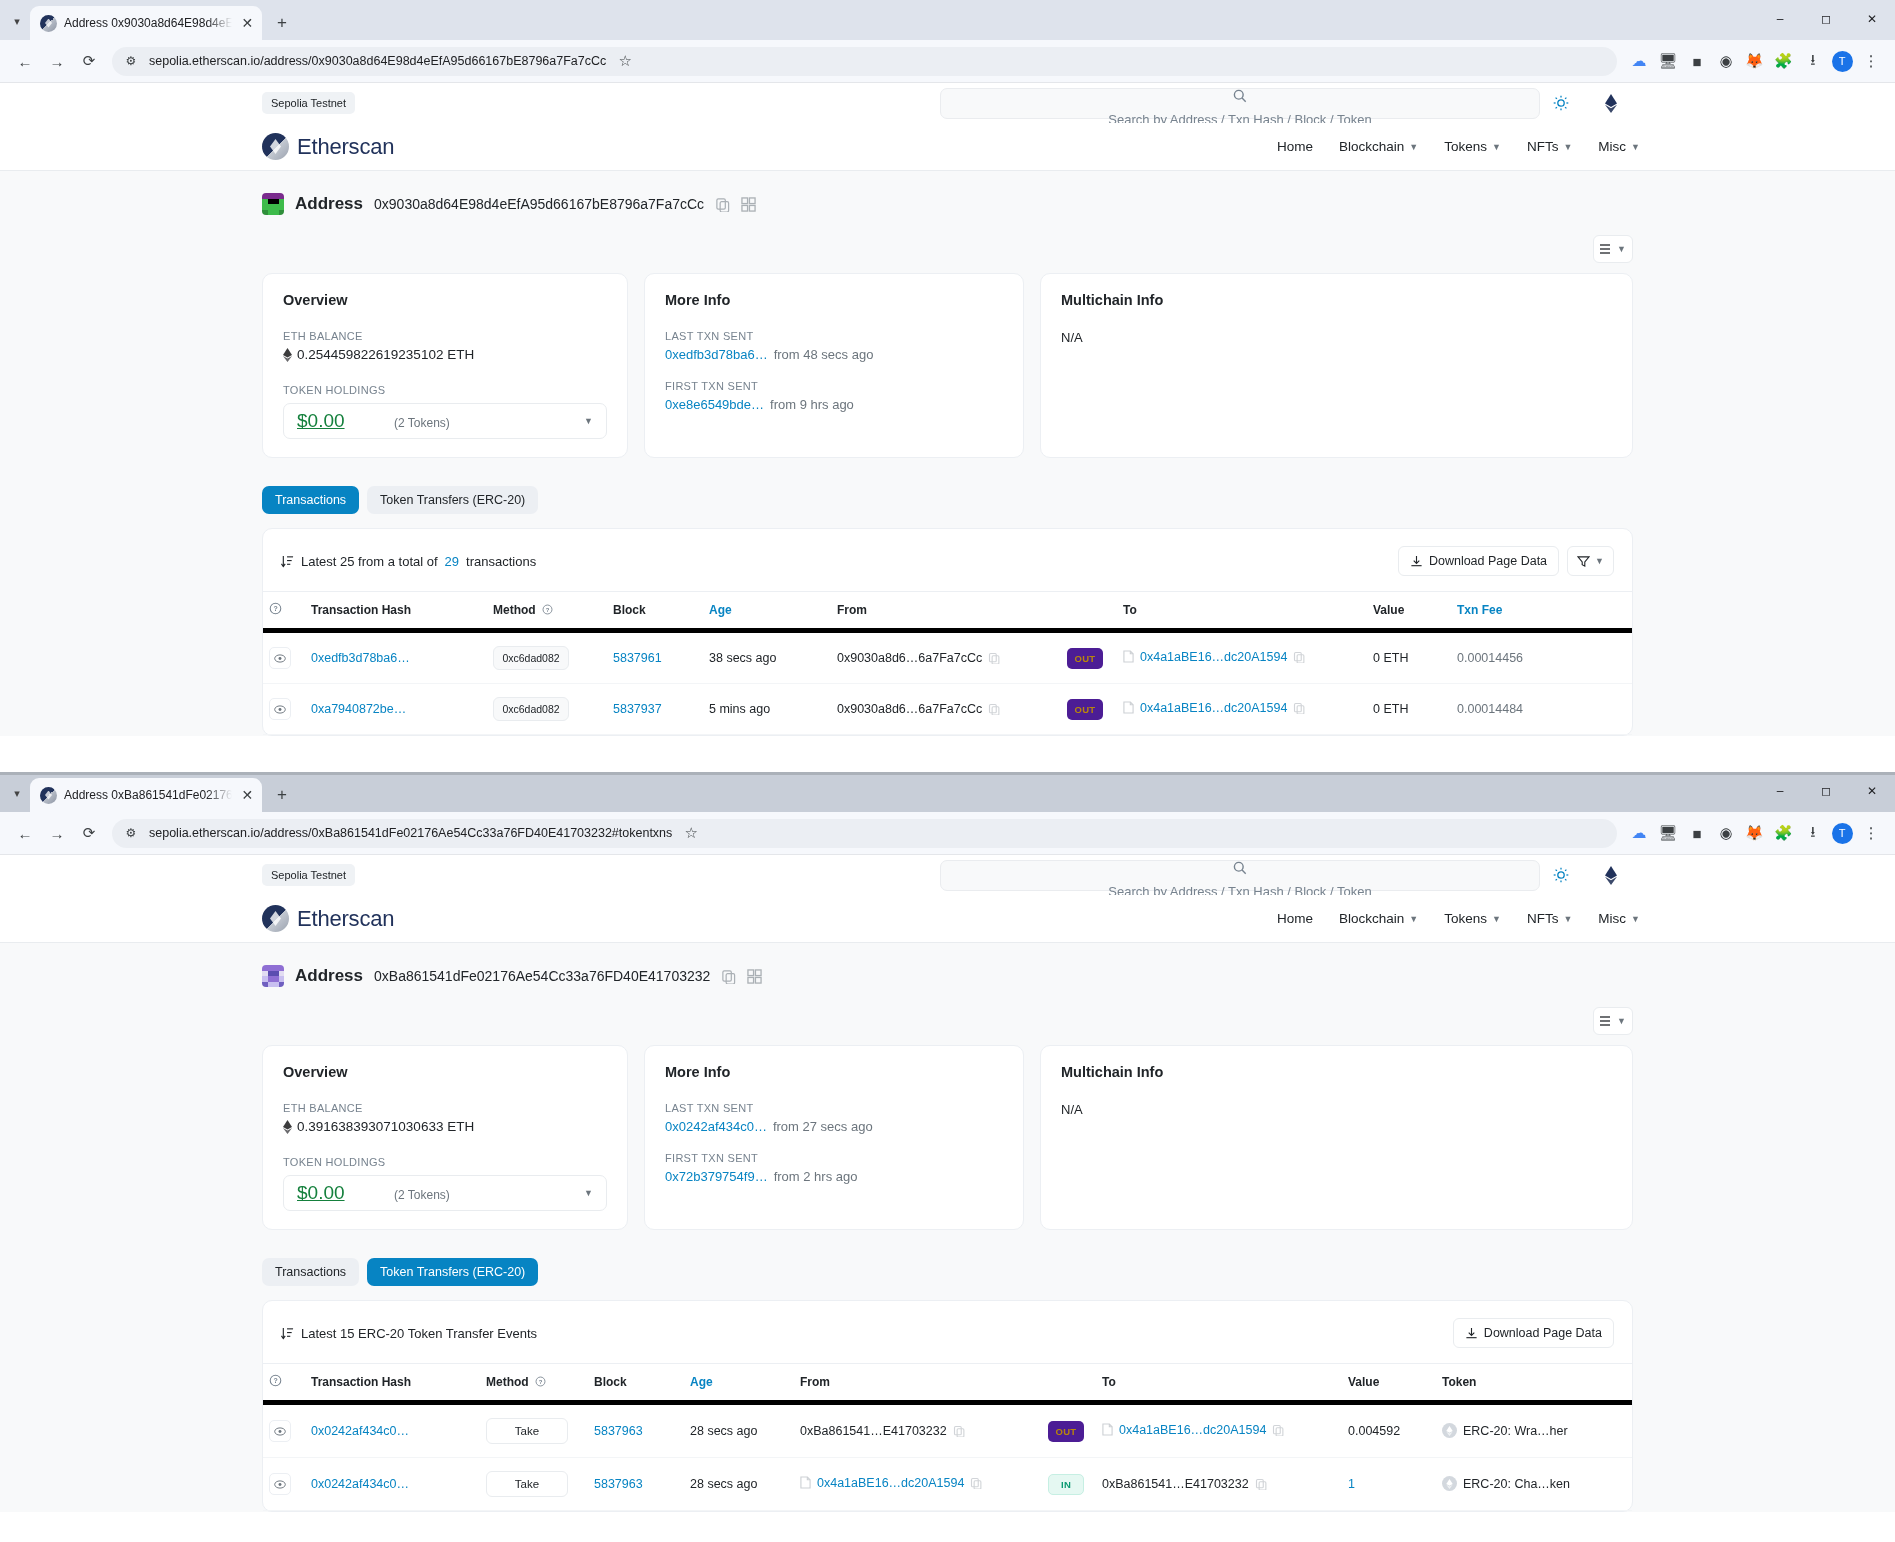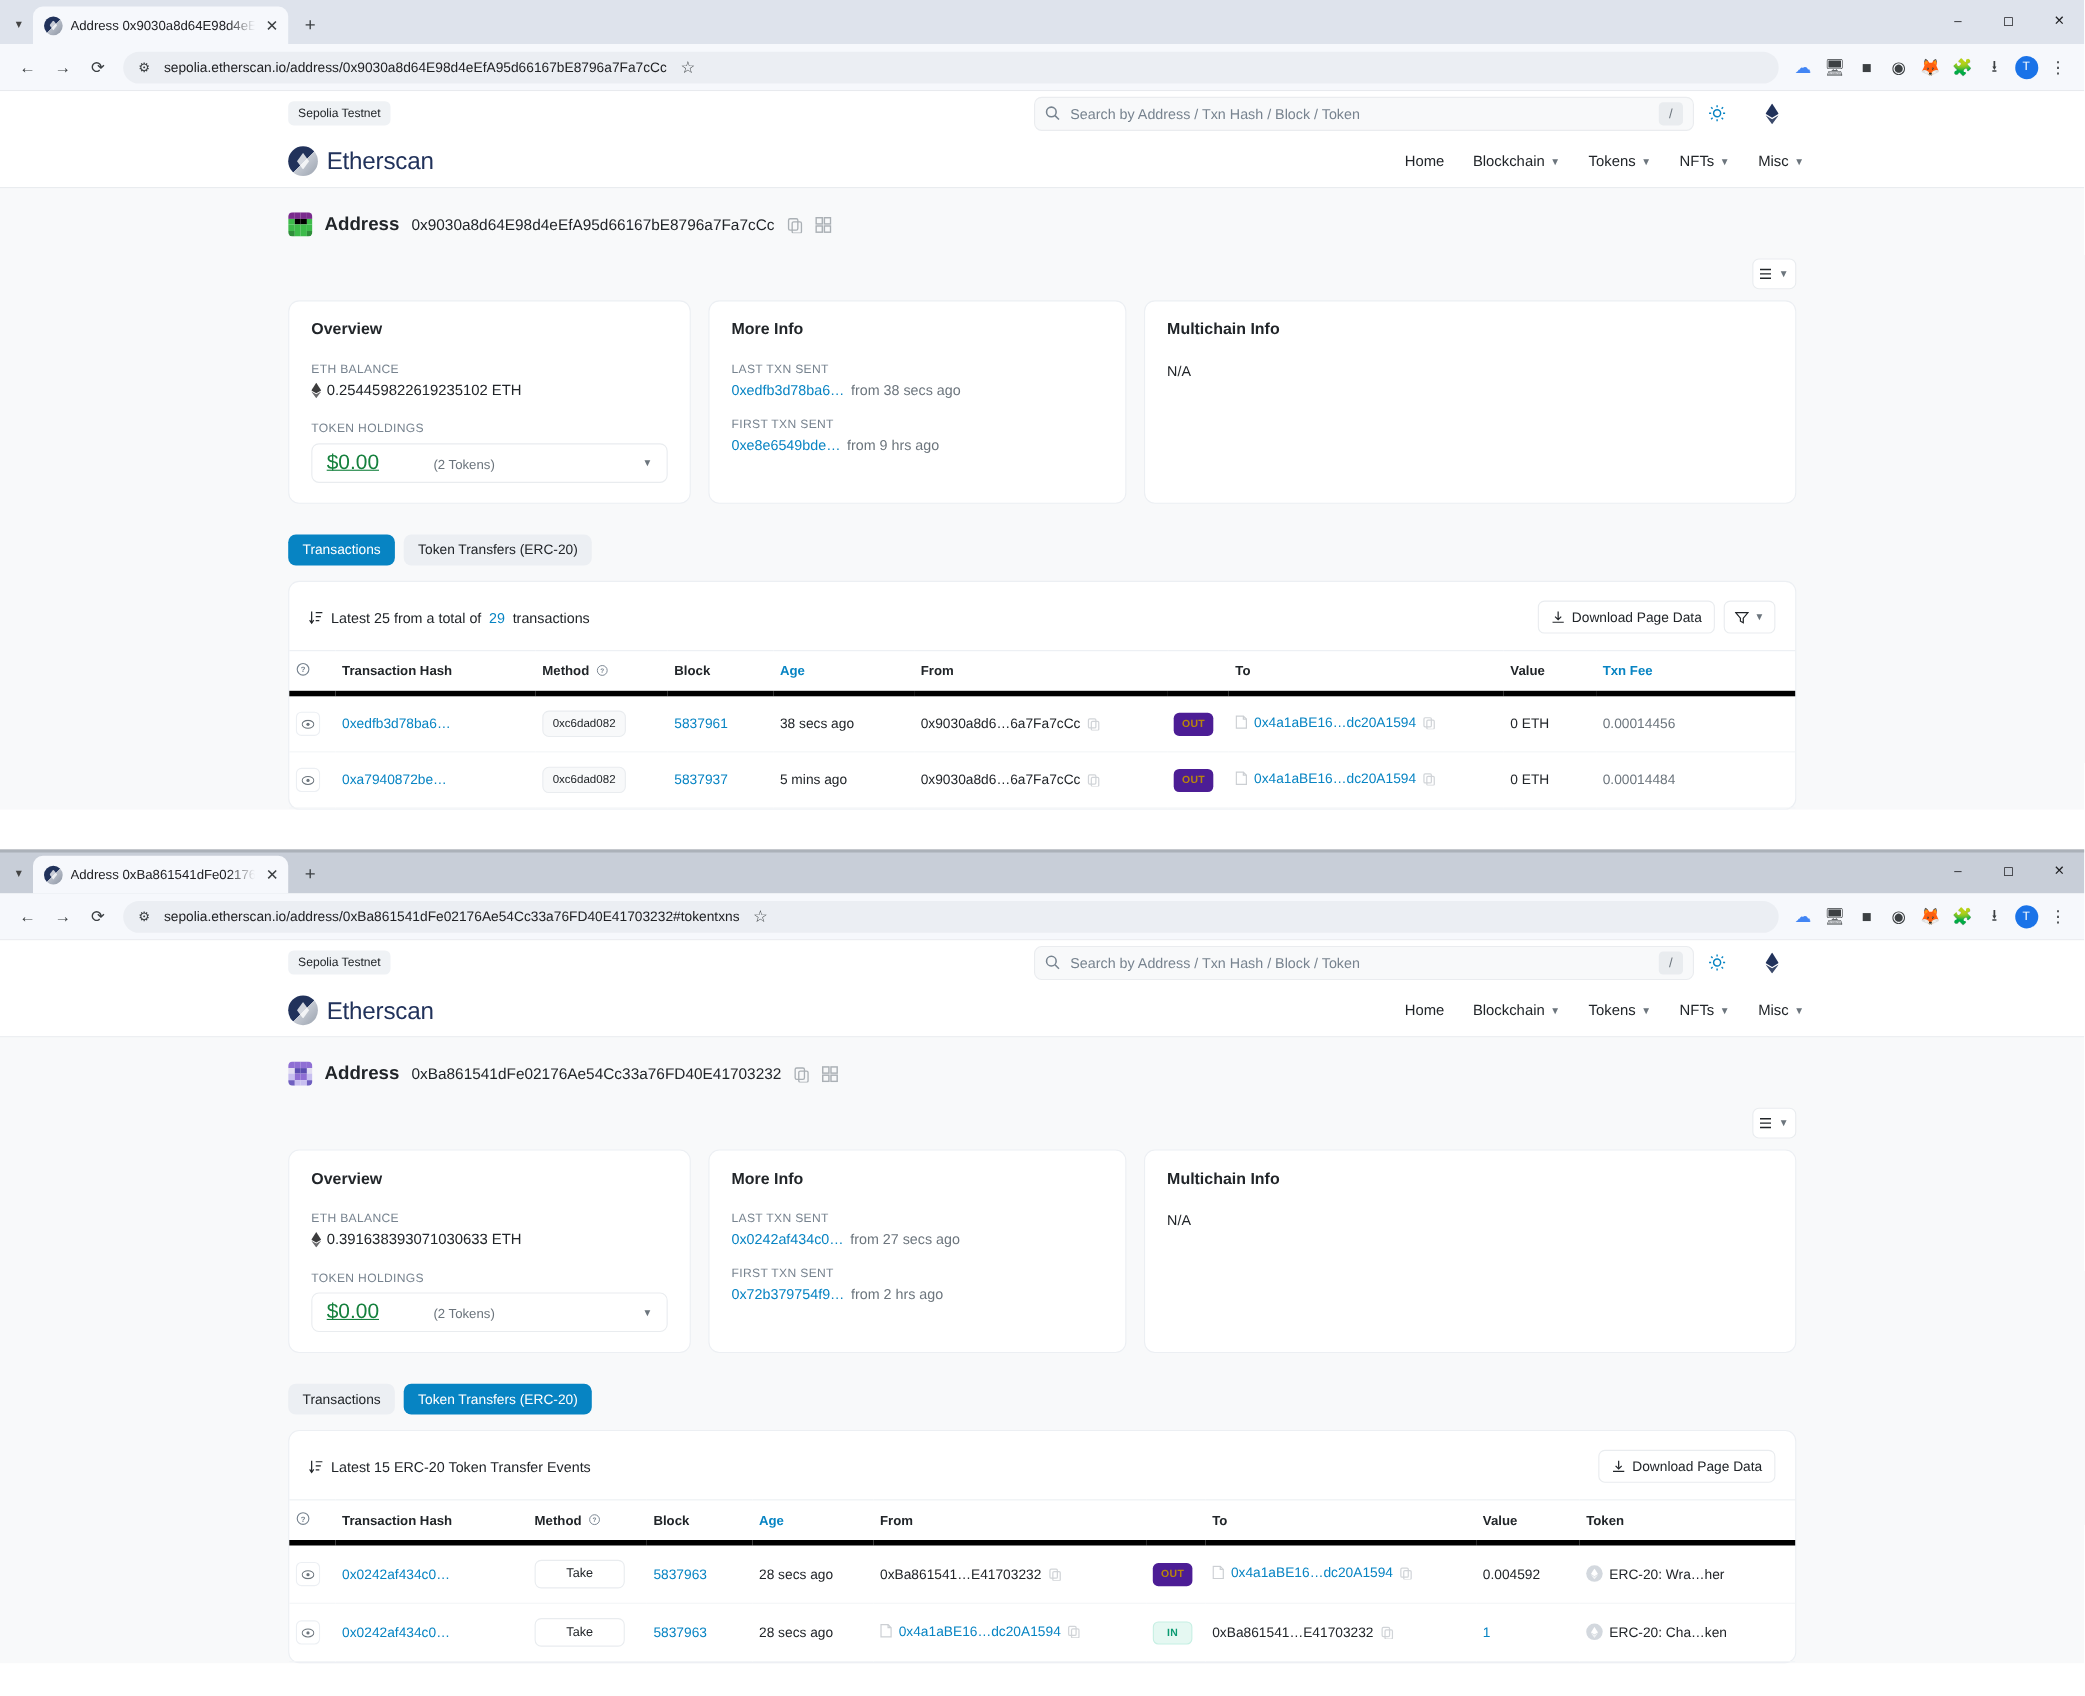--- a/index.html
+++ b/index.html
@@ -75,21 +75,21 @@
     height: 40px; background: #fff; display: flex; align-items: center;
     padding: 0 58px 0 58px; position: relative;
   }
   .testnet-badge {
     background: #eff2f5; border-radius: 5px; font-size: 11px; color: #212529;
     padding: 5px 9px; position: absolute; left: 262px;
   }
   .searchwrap {
     position: absolute; left: 940px; width: 600px; height: 31px;
     background: #f8f9fa; border: 1px solid #eaecef; border-radius: 7px;
-    display: flex; align-items: center; padding: 0 9px; gap: 9px;
+    display: flex; align-items: center; padding: 0 9px; gap: 9px; flex-direction: column;
   }
   .search-ico { width: 14px; height: 14px; flex:0 0 auto; }
   .search-ph { font-size: 13px; color: #77838f; flex: 1 1 auto; }
   .slash-key { width: 22px; height: 21px; background: #e9ecef; border-radius: 4px;
     display:flex; align-items:center; justify-content:center; font-size: 12px; color:#6c757d; }
   .topbar-btn { position: absolute; width: 26px; height: 26px; display:flex;
     align-items:center; justify-content:center; }
   .btn-theme { left: 1548px; }
   .btn-eth { left: 1598px; }
 
@@ -349,21 +349,21 @@
               <span class="caret">▼</span>
             </div>
           </div>
 
           <div class="card card-mi">
             <div class="card-h">More Info</div>
             <div class="mi-row">
               <div class="lbl">LAST TXN SENT</div>
               <div class="mi-line">
                 <span class="val-sm blue">0xedfb3d78ba6…</span>
-                <span class="val-sm muted">from 38 secs ago</span>
+                <span class="val-sm muted">from 48 secs ago</span>
               </div>
             </div>
             <div class="mi-row">
               <div class="lbl">FIRST TXN SENT</div>
               <div class="mi-line">
                 <span class="val-sm blue">0xe8e6549bde…</span>
                 <span class="val-sm muted">from 9 hrs ago</span>
               </div>
             </div>
           </div>

